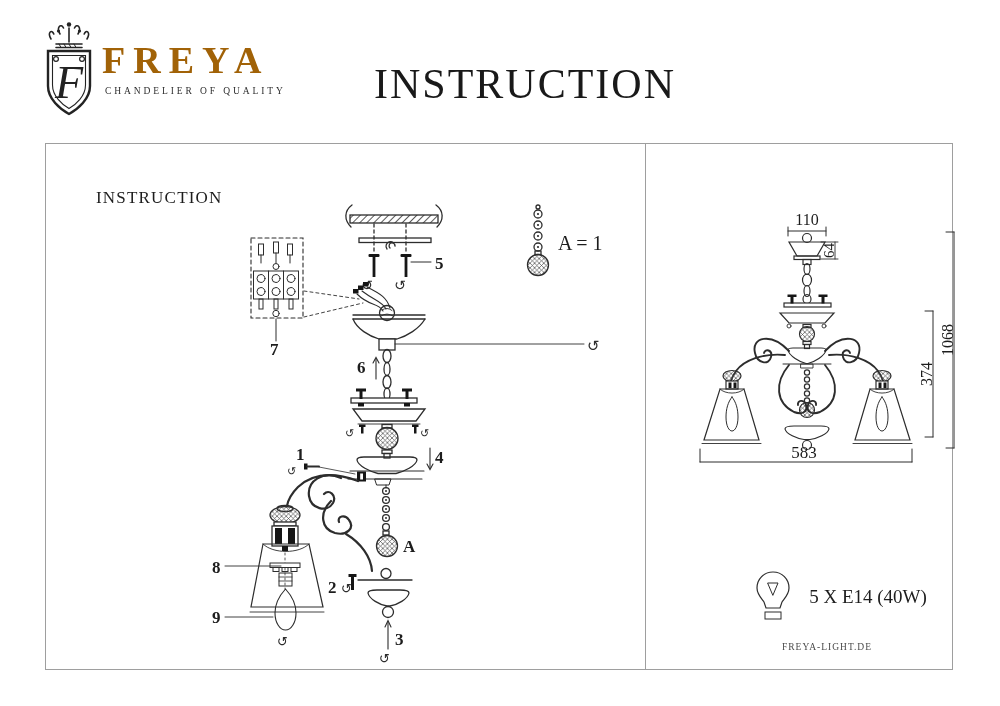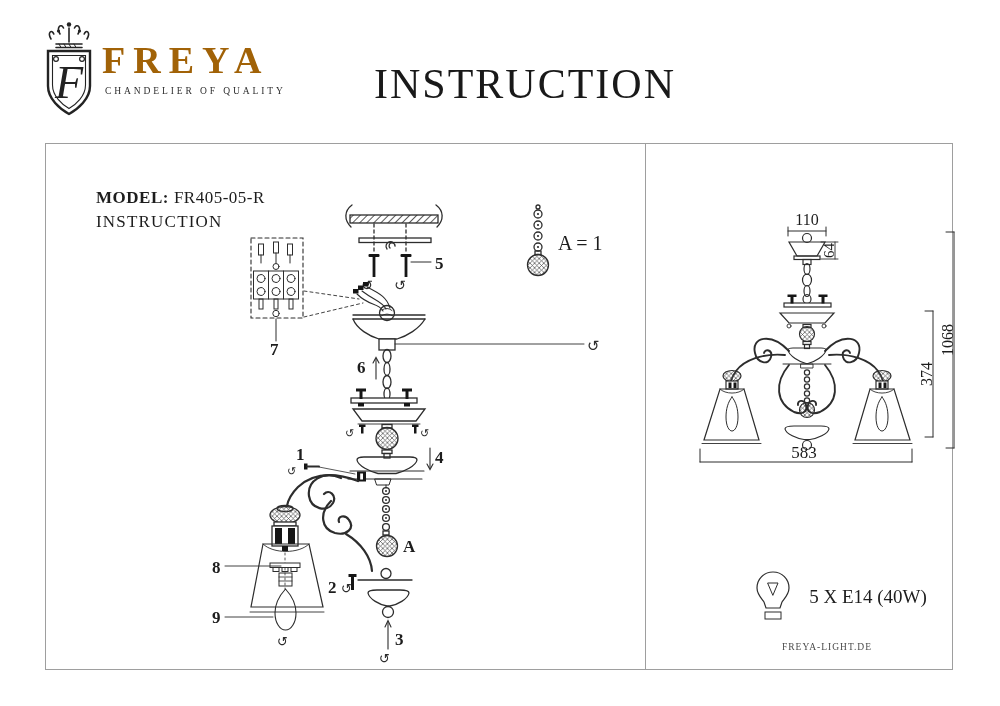--- a/index.html
+++ b/index.html
@@ -53,23 +53,20 @@
   </svg>
   <div class="brand">FREYA</div>
   <div class="tagline">CHANDELIER OF QUALITY</div>
   <div class="title">INSTRUCTION</div>
 
   <div class="main-box">
 
     <div class="panel-left">
 
       <div class="model-block">
-        <div>
-          <span class="model-label">MODEL:</span><span class="model-value">FR405-05-R</span>
-        </div>
         <div class="product-type">INSTRUCTION</div>
       </div>
 
       <svg class="diagram" width="599" height="525" viewBox="45 143 599 525">
         <defs>
           <pattern id="hatchL" width="5" height="5" patternUnits="userSpaceOnUse" patternTransform="rotate(45)">
             <line x1="0" y1="0" x2="0" y2="5" stroke="#3a3a3a" stroke-width="1.7"></line>
           </pattern>
           <pattern id="latticeL" width="4.6" height="4.6" patternUnits="userSpaceOnUse">
             <path d="M0,4.6 L4.6,0 M0,0 L4.6,4.6" stroke="#4c4c4c" stroke-width="0.7"></path>

